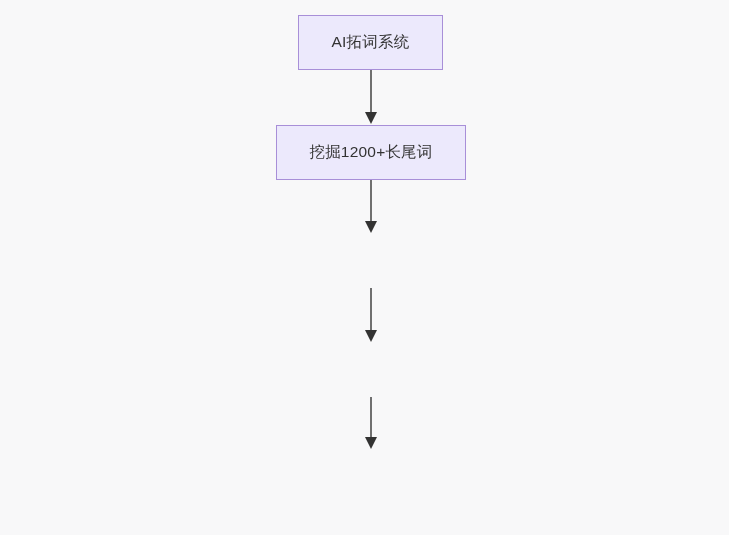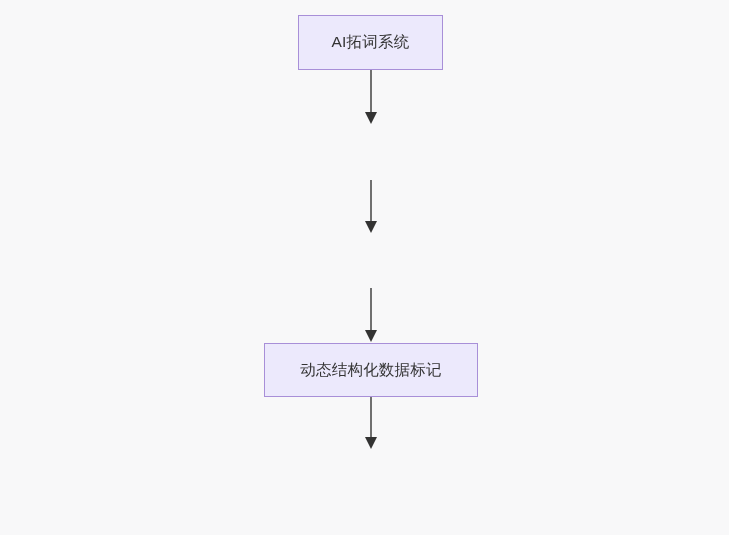--- a/index.html
+++ b/index.html
@@ -54,39 +54,39 @@
     <span class="node-label">AI拓词系统</span>
   </div>
 
   <div class="edge" style="left:363px; top:70px; width:16px; height:55px;">
     <svg width="16" height="55" viewBox="0 0 16 55" aria-hidden="true">
       <line x1="8" y1="0" x2="8" y2="46" stroke="#707070" stroke-width="2"></line>
       <polygon points="8,54 2,42 14,42" fill="#333333"></polygon>
     </svg>
   </div>
 
+  <div class="node" style="left:276px; top:125px; width:190px; height:55px;">
+    <span class="node-label">挖掘1200+长尾词</span>
+  </div>
 
   <div class="edge" style="left:363px; top:180px; width:16px; height:54px;">
     <svg width="16" height="54" viewBox="0 0 16 54" aria-hidden="true">
       <line x1="8" y1="0" x2="8" y2="45" stroke="#707070" stroke-width="2"></line>
       <polygon points="8,53 2,41 14,41" fill="#333333"></polygon>
     </svg>
   </div>
 
 
   <div class="edge" style="left:363px; top:288px; width:16px; height:55px;">
     <svg width="16" height="55" viewBox="0 0 16 55" aria-hidden="true">
       <line x1="8" y1="0" x2="8" y2="46" stroke="#707070" stroke-width="2"></line>
       <polygon points="8,54 2,42 14,42" fill="#333333"></polygon>
     </svg>
   </div>
 
-  <div class="node" style="left:264px; top:343px; width:214px; height:54px;">
-    <span class="node-label">动态结构化数据标记</span>
-  </div>
 
   <div class="edge" style="left:363px; top:397px; width:16px; height:53px;">
     <svg width="16" height="53" viewBox="0 0 16 53" aria-hidden="true">
       <line x1="8" y1="0" x2="8" y2="44" stroke="#707070" stroke-width="2"></line>
       <polygon points="8,52 2,40 14,40" fill="#333333"></polygon>
     </svg>
   </div>
 
 
 </div>

